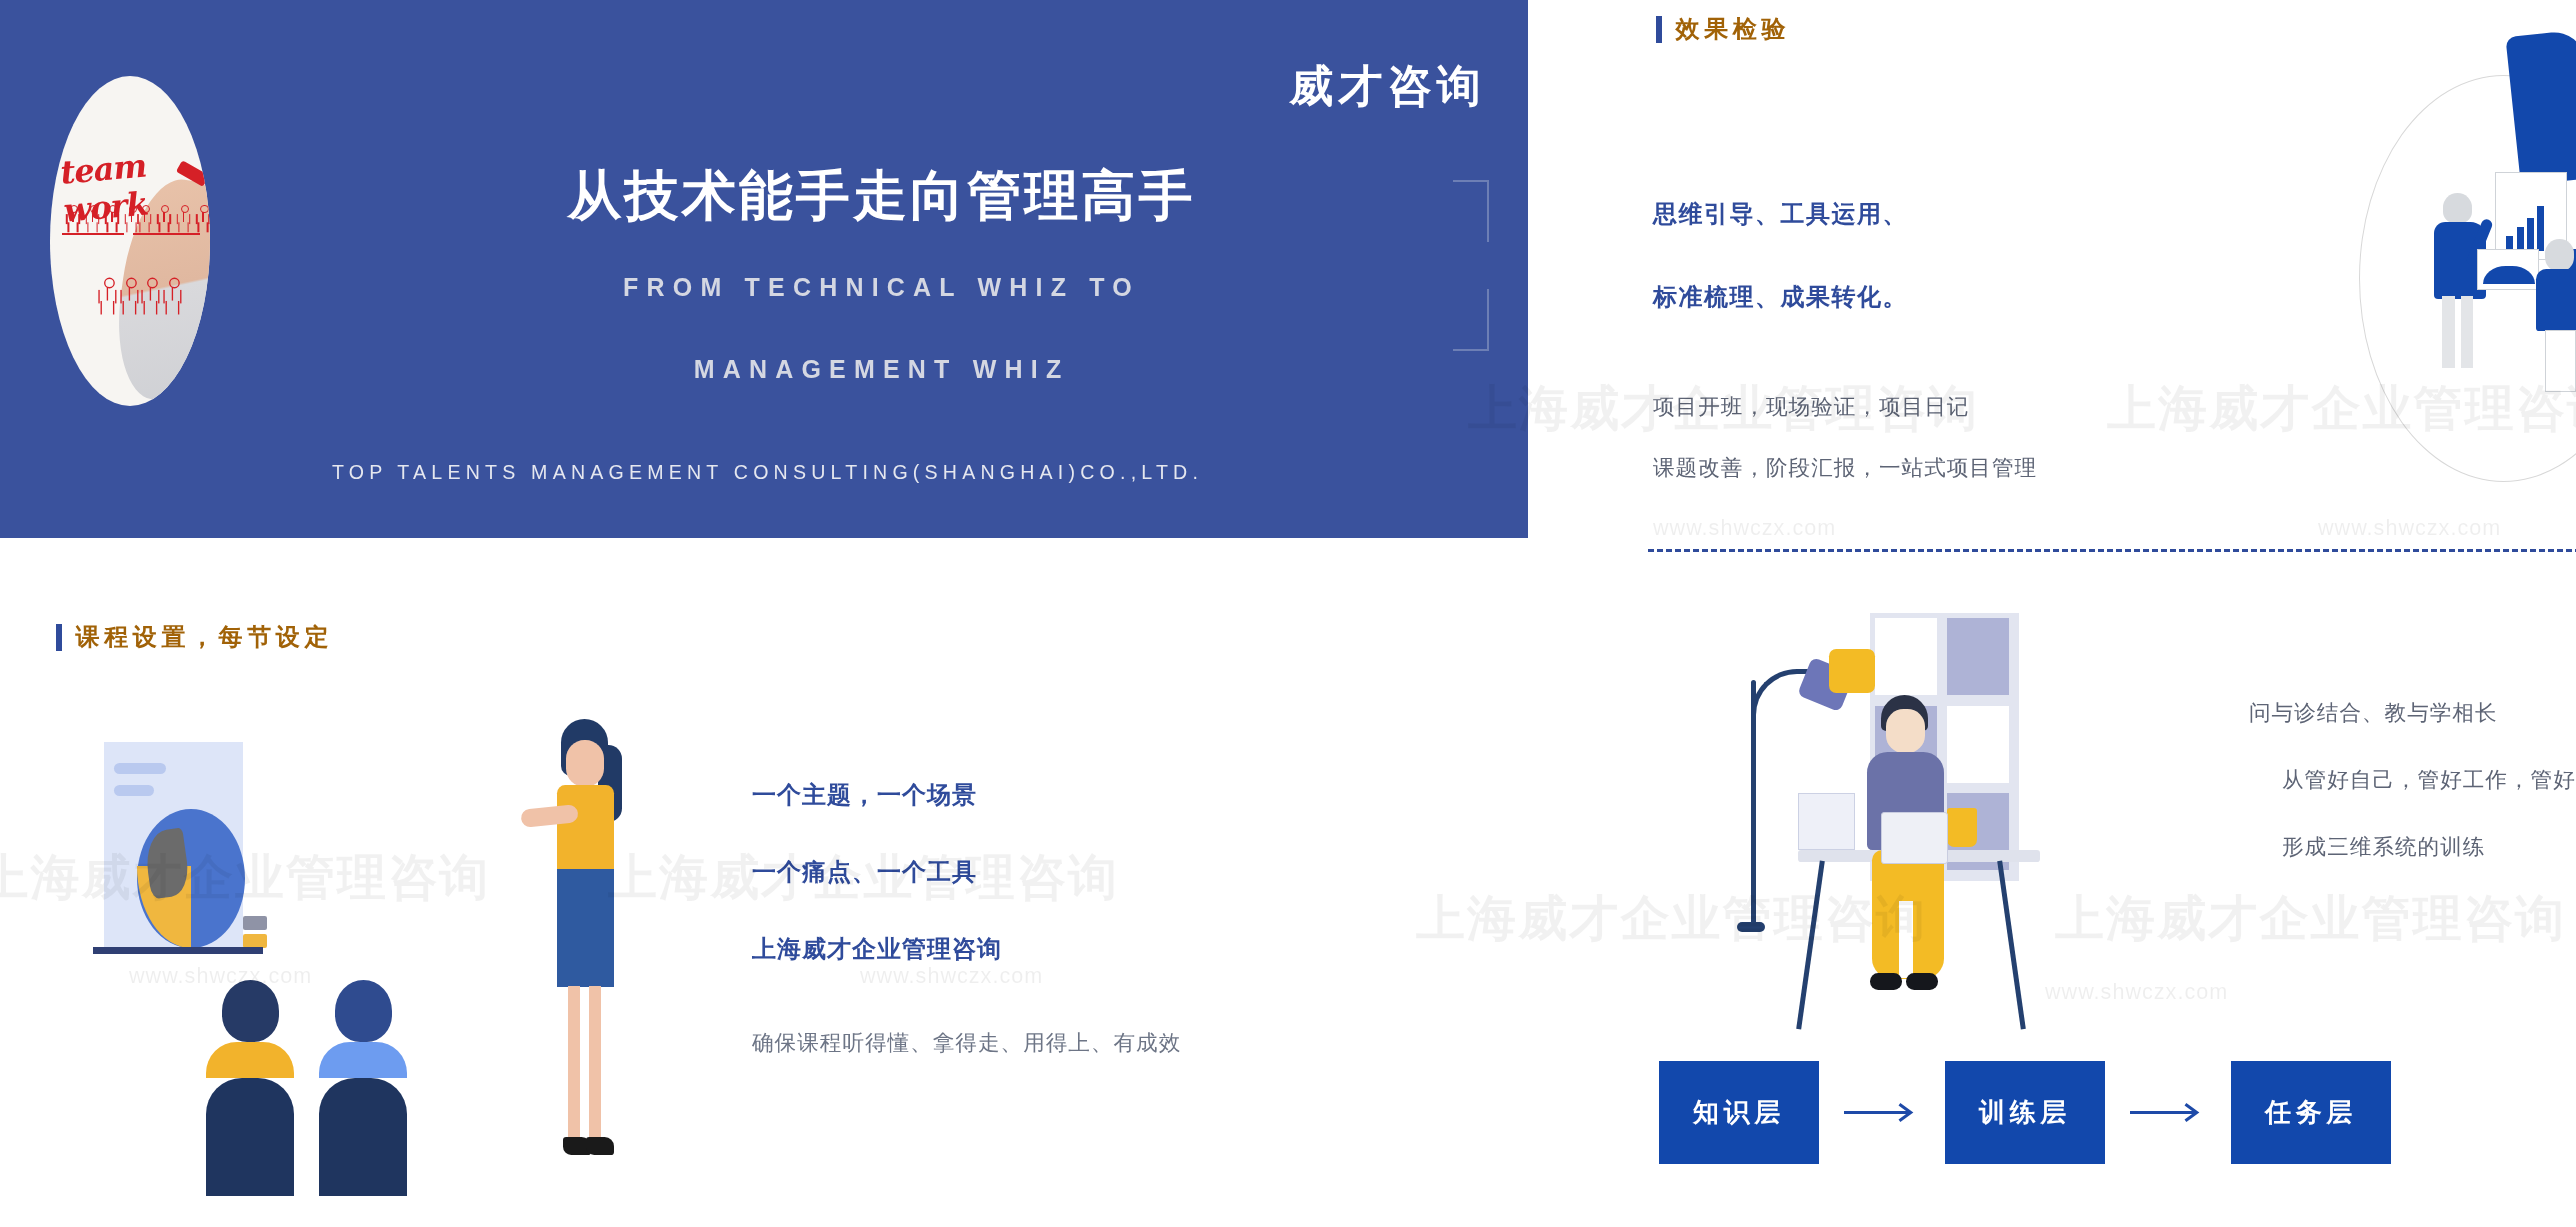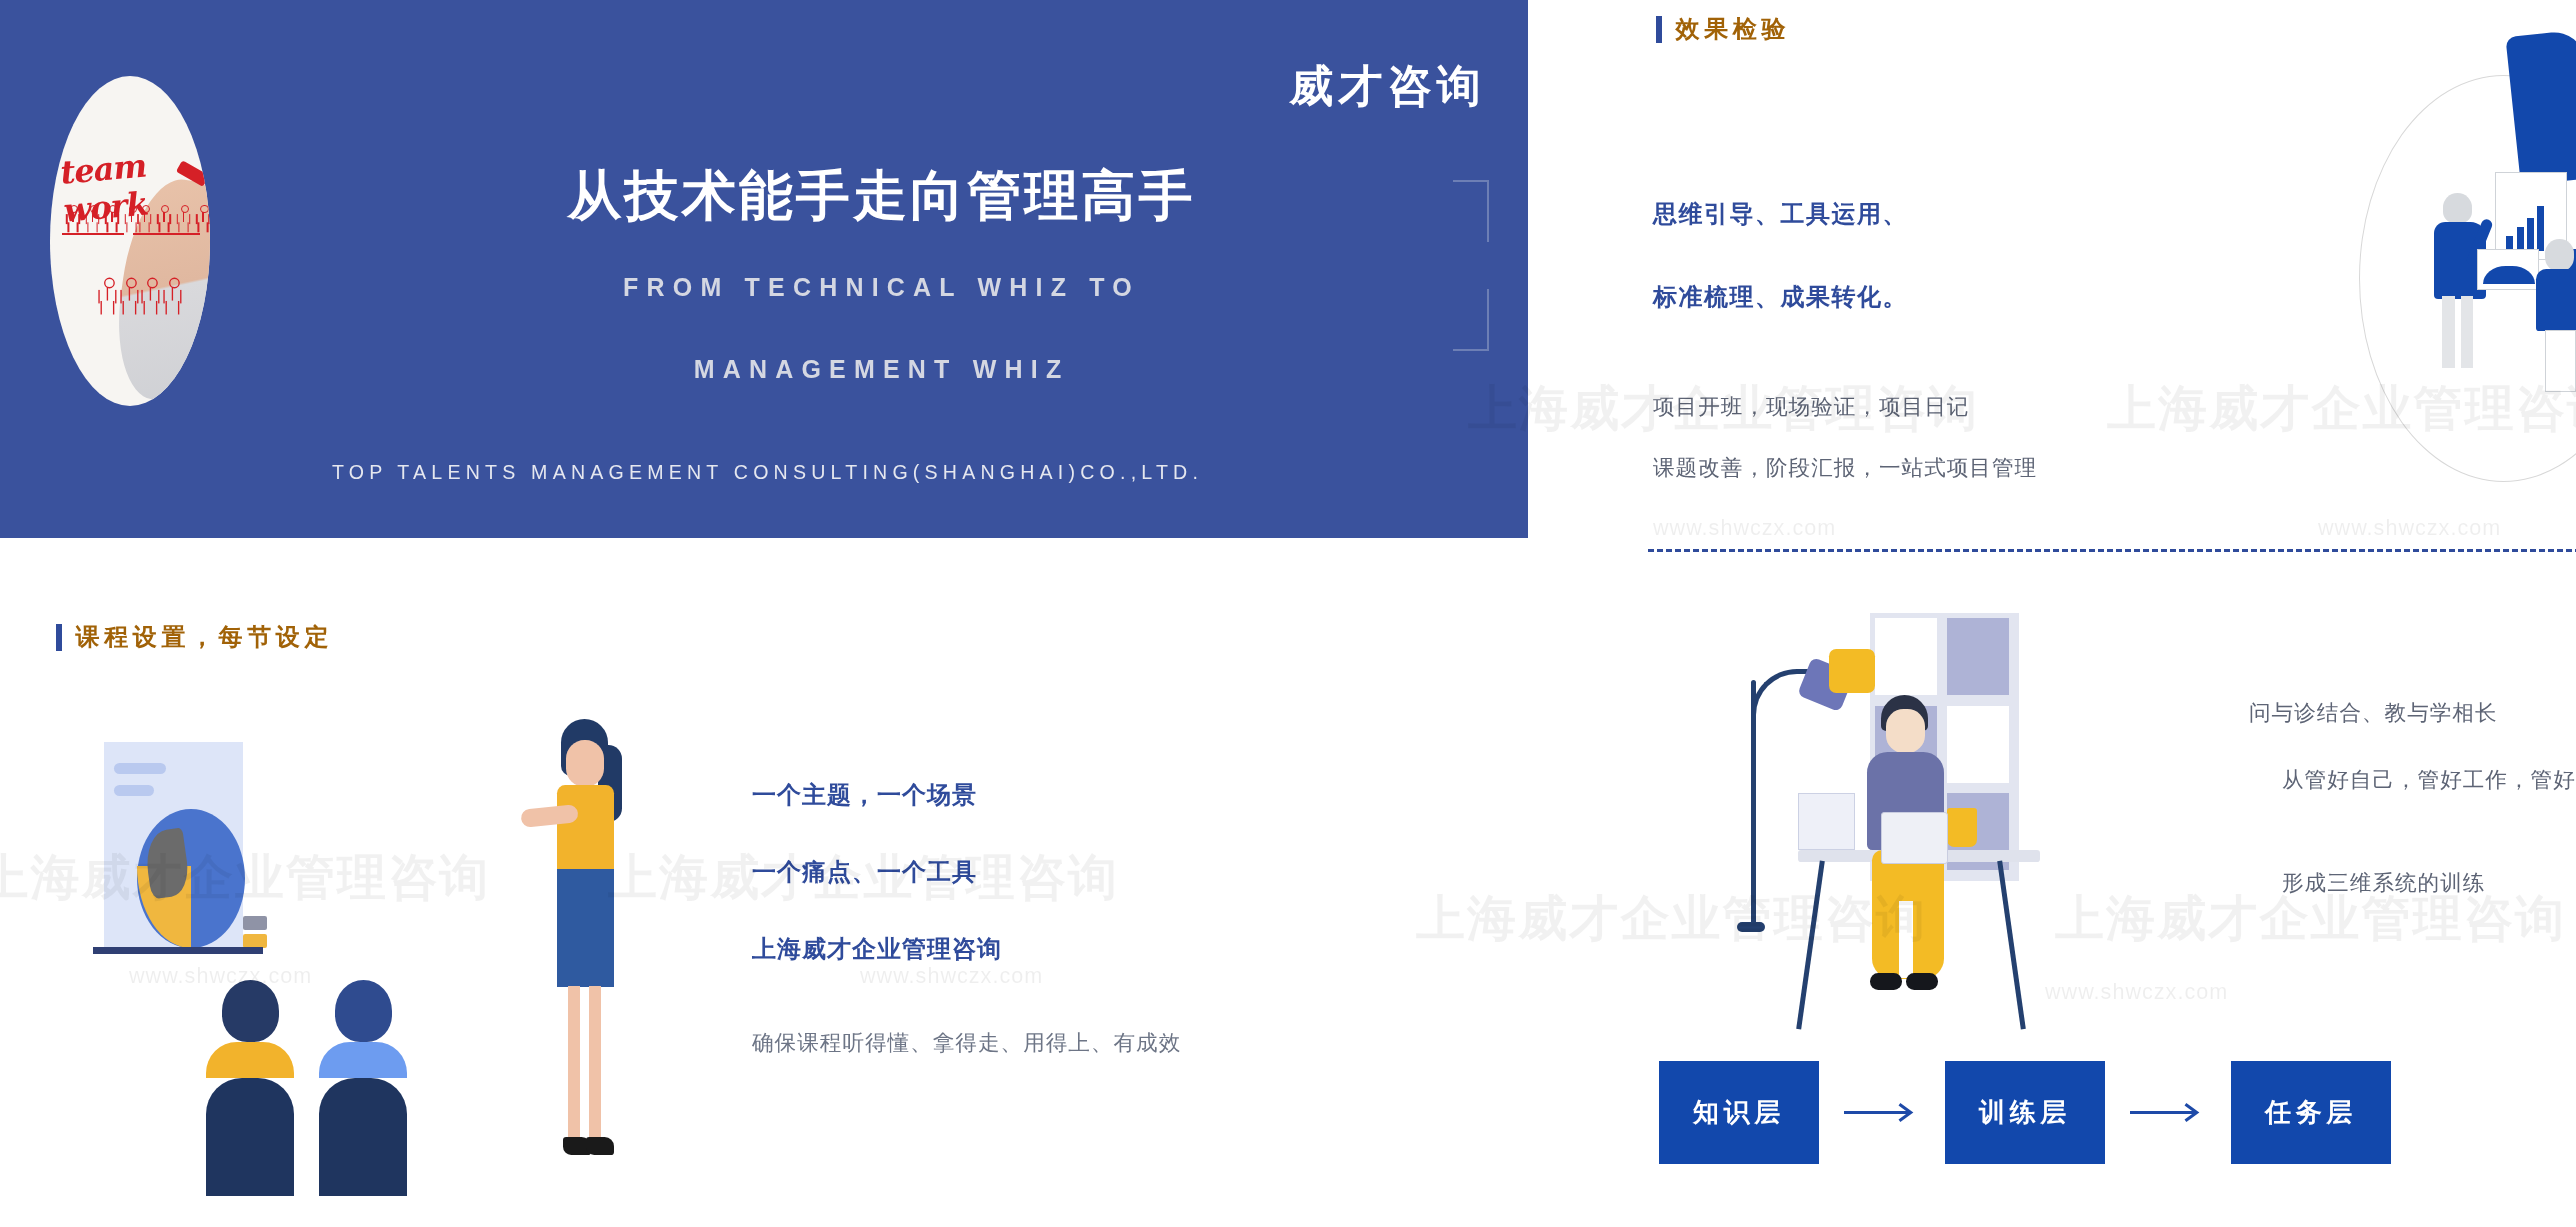--- a/index.html
+++ b/index.html
@@ -171,21 +171,21 @@
   .d-person .gap { position:absolute; left:40px; top:206px; width:14.4px; height:77px; background:#ffffff; }
   .d-person .sh1 { position:absolute; left:11.3px; top:278px; width:32px; height:16.5px; background:#15171c; border-radius:8.2px; }
   .d-person .sh2 { position:absolute; left:47px; top:278px; width:32px; height:16.5px; background:#15171c; border-radius:8.2px; }
   .bubble { position:absolute; left:88px; top:57px; width:46px; height:44px; background:#f3bb25; border-radius:7.2px; }
   .papers { position:absolute; left:57px; top:201px; width:57px; height:57px; background:#eef0f8; border:1px solid #ccd1e4; }
   .cup { position:absolute; left:206px; top:216px; width:30px; height:39px; background:#f3bb25; border-radius:3.1px 3.1px 7.2px 7.2px; }
   .stool { position:absolute; left:134px; top:268px; width:5.2px; height:103px; background:#2f5aa0; }
 
   .mid-r1 { position:absolute; left:678px; top:698px; font-size:21.6px; color:#5d6475; letter-spacing:1px; }
   .mid-r2 { position:absolute; left:711px; top:765px; font-size:21.6px; color:#5d6475; letter-spacing:1px; }
-  .mid-r3 { position:absolute; left:711px; top:832px; font-size:21.6px; color:#5d6475; letter-spacing:1px;margin-top:36px; }
+  .mid-r3 { position:absolute; left:711px; top:832px; font-size:21.6px; color:#5d6475; letter-spacing:1px; }
 
   .flowrow { position:absolute; left:88px; top:1061px; display:flex; align-items:center; }
   .flowbox { width:160px; height:103px; background:#1248ac; color:#ffffff;
     display:flex; align-items:center; justify-content:center;
     font-size:26px; font-weight:bold; letter-spacing:4.6px; }
   .flowarrow { width:126px; display:flex; align-items:center; justify-content:center; }
   .flowarrow svg { width:77px; height:23px; }
 
   
   .wm { position:absolute; color:rgba(0,0,0,0.055); font-weight:bold; pointer-events:none;

